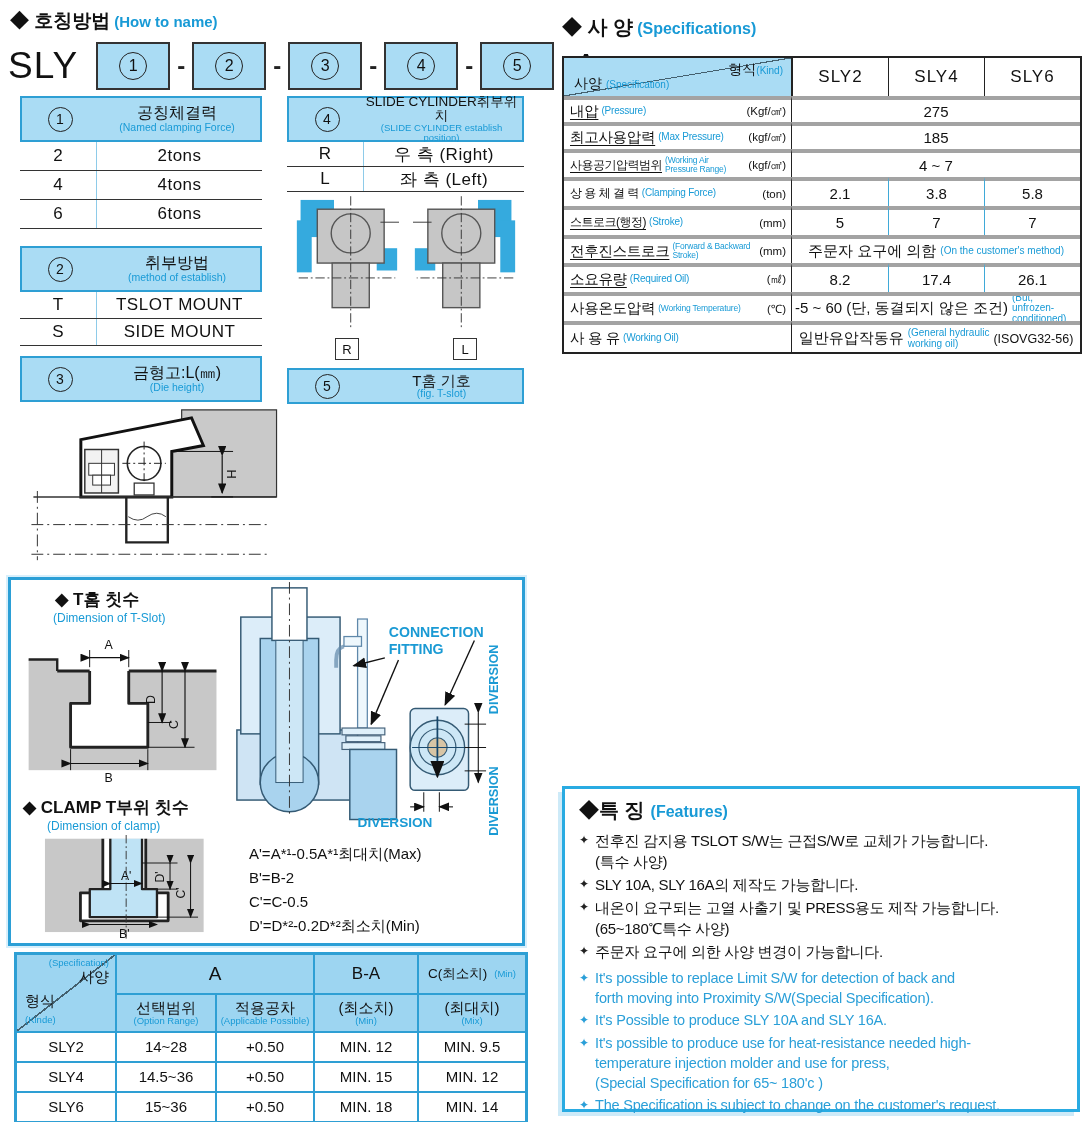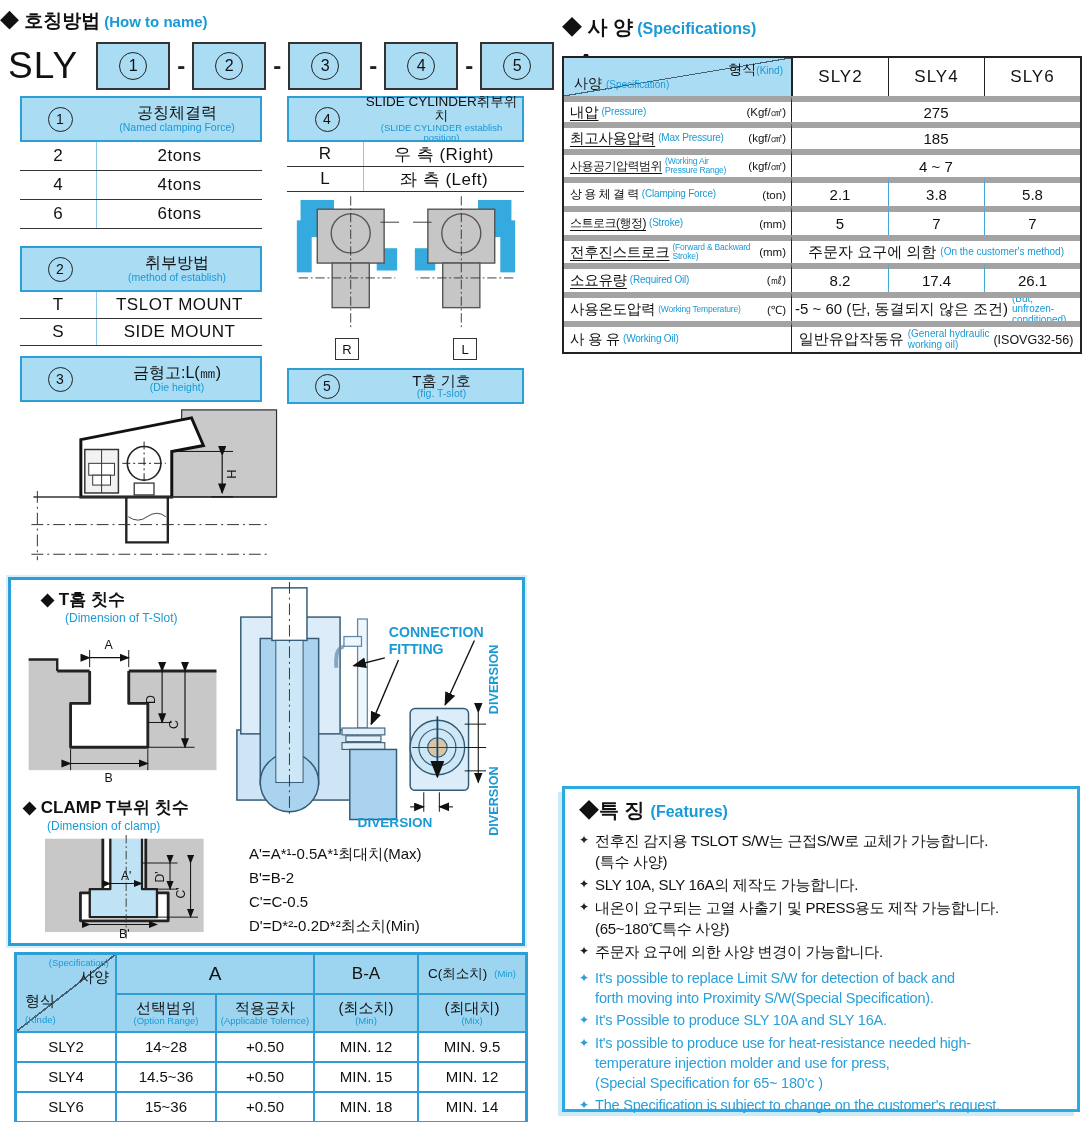--- a/index.html
+++ b/index.html
@@ -41,21 +41,21 @@
   #tslot-sign-box .hdr .tko{font-size:15px;}
   
   #rl-figures{display:flex;justify-content:space-around;align-items:flex-start;}
   .rl-fig{display:flex;flex-direction:column;align-items:center;}
   .rl-label{width:22px;height:20px;border:1.6px solid #333;display:flex;align-items:center;justify-content:center;
             font-size:13px;margin-top:4px;background:#fff;}
   
   #spec-table{display:grid;grid-template-columns:228px 96px 96px 96px;
       grid-template-rows:38px 26px 27px 28px 29px 29px 28px 29px 29px 31px;
       border:2px solid #222;background:#fff;}
-  .sc{border-top:6px solid #a3a3a3;display:flex;align-items:center;justify-content:center;
+  .sc{border-top:4px solid #a3a3a3;display:flex;align-items:center;justify-content:center;
       font-size:15px;box-sizing:border-box;overflow:hidden;}
   .sc.hd{border-top:none;}
   .spec-corner{background:linear-gradient(to bottom right,#aadcf4 49.2%,#44606e 49.2%,#44606e 50.6%,#aadcf4 50.6%);
       position:relative;border-right:1.5px solid #222;}
   .spec-corner .ctop{position:absolute;top:3px;right:8px;font-size:14px;color:#111;}
   .spec-corner .ctop .en{font-size:10px;color:#189ad6;}
   .spec-corner .cbot{position:absolute;bottom:3px;left:10px;font-size:14px;color:#111;}
   .spec-corner .cbot .en{font-size:10px;color:#189ad6;}
   .spec-col-hd{font-size:17px;letter-spacing:1px;border-left:1px solid #222;}
   .sc.lab{justify-content:flex-start;padding:0 5px 0 6px;border-right:1.5px solid #222;gap:3px;}
@@ -105,21 +105,21 @@
   .feat-list .txt{font-size:15px;line-height:21px;color:#111;white-space:pre-line;letter-spacing:-0.3px;}
   .feat-list.en .blt{color:#2a9fd8;}
   .feat-list.en .txt{font-size:14.5px;line-height:20px;color:#2a9fd8;letter-spacing:-0.2px;}
   svg text{font-family:"Liberation Sans",sans-serif;}
   .dimtxt{font-size:13px;fill:#111;}
   .cyantxt{fill:#1a9ad4;font-weight:bold;}
 </style>
 </head>
 <body>
 
-<div class="abs sec-title" style="left:0;top:8px;">
+<div class="abs sec-title" style="left:10px;top:8px;">
   <span>◆ 호칭방법</span><span class="en">(How to name)</span>
 </div>
 
 <div id="model-row" class="abs" style="left:8px;top:42px;width:520px;height:48px;">
   <span class="prefix">SLY</span>
   <span id="model-boxes" style="display:inline-flex;align-items:center;gap:6px;">
       <span class="mbox">
         <span class="circ">1</span>
       </span>
       <span class="mdash">-</span>
@@ -282,21 +282,21 @@
   <line x1="8" y1="120" x2="250" y2="120" stroke="#333" stroke-width="1" stroke-dasharray="12 4 2 4"></line>
   <line x1="8" y1="150" x2="250" y2="150" stroke="#333" stroke-width="1" stroke-dasharray="12 4 2 4"></line>
   <line x1="14" y1="86" x2="14" y2="156" stroke="#333" stroke-width="1" stroke-dasharray="12 4 2 4"></line>
   <line x1="152" y1="46" x2="212" y2="46" stroke="#111" stroke-width="1"></line>
   <line x1="190" y1="92" x2="212" y2="92" stroke="#111" stroke-width="1"></line>
   <line x1="201" y1="50" x2="201" y2="88" stroke="#111" stroke-width="1.2" marker-start="url(#ahS)" marker-end="url(#ahS)"></line>
   <text class="dimtxt" transform="rotate(-90 215 69)" x="215" y="69" text-anchor="middle" font-size="14">H</text>
 </svg>
 
 <div id="big-box" class="abs" style="left:8px;top:577px;width:517px;height:369px;">
-  <div class="abs" style="left:30px;top:8px;">
+  <div class="abs" style="left:18px;top:8px;text-align:center;">
     <span class="sub-title-ko">◆ T홈 칫수</span>
     <div class="sub-title-en" style="margin-left:24px;">(Dimension of T-Slot)</div>
   </div>
 
   <svg class="abs" style="left:10px;top:56px;" width="205" height="152" viewBox="0 0 215 158">
     <defs>
         <marker id="ahT" markerWidth="9" markerHeight="8" refX="8" refY="3.5" orient="auto">
           <path d="M0,0 L9,3.5 L0,7 Z" fill="#111"></path>
         </marker>
       </defs>
@@ -415,21 +415,21 @@
   <div class="dc inlineMix" style="flex-direction:row;gap:7px;">
     <span class="mk">C(최소치)</span>
       <span class="me">(Min)</span>
   </div>
   <div class="dc">
       <span class="hko">선택범위</span>
       <span class="hen">(Option Range)</span>
     </div>
   <div class="dc">
       <span class="hko">적용공차</span>
-      <span class="hen">(Applicable Tolernce)</span>
+      <span class="hen">(Applicable Possible)</span>
     </div>
   <div class="dc">
       <span class="hko">(최소치)</span>
       <span class="hen">(Min)</span>
     </div>
   <div class="dc">
       <span class="hko">(최대치)</span>
       <span class="hen">(Mix)</span>
     </div>
 

